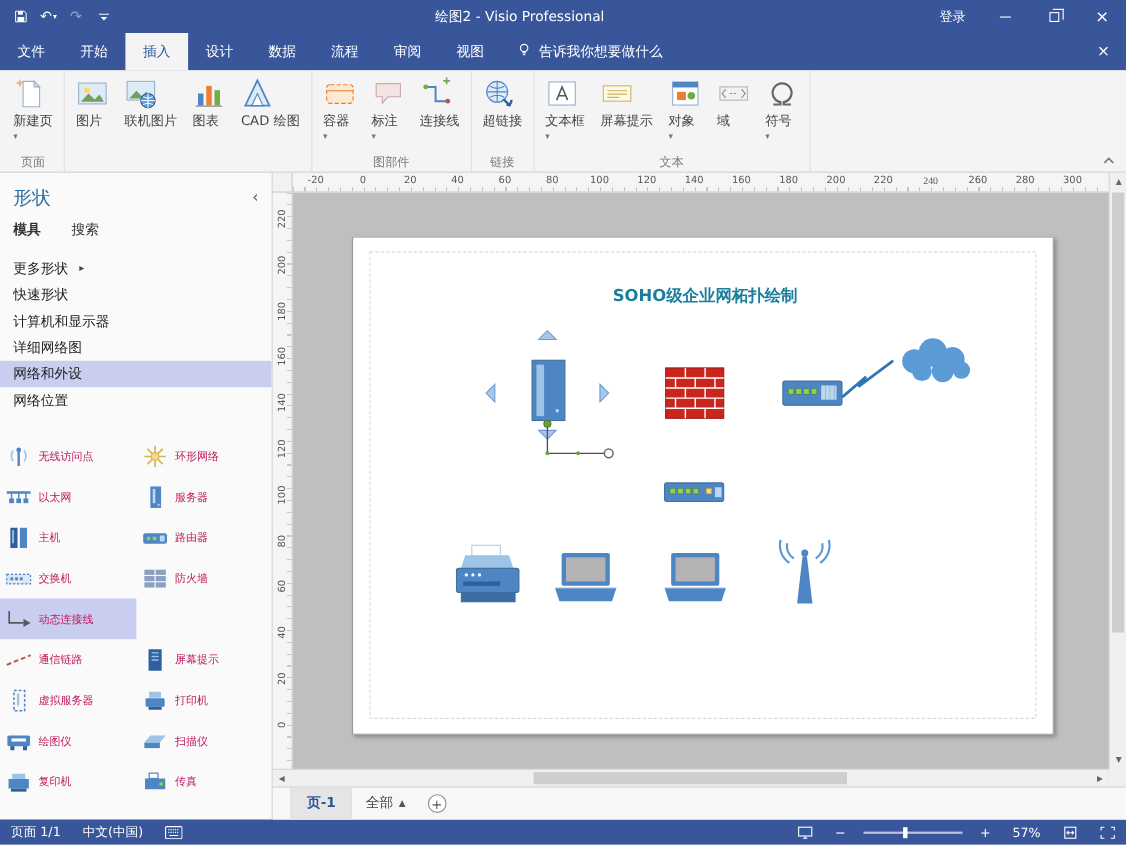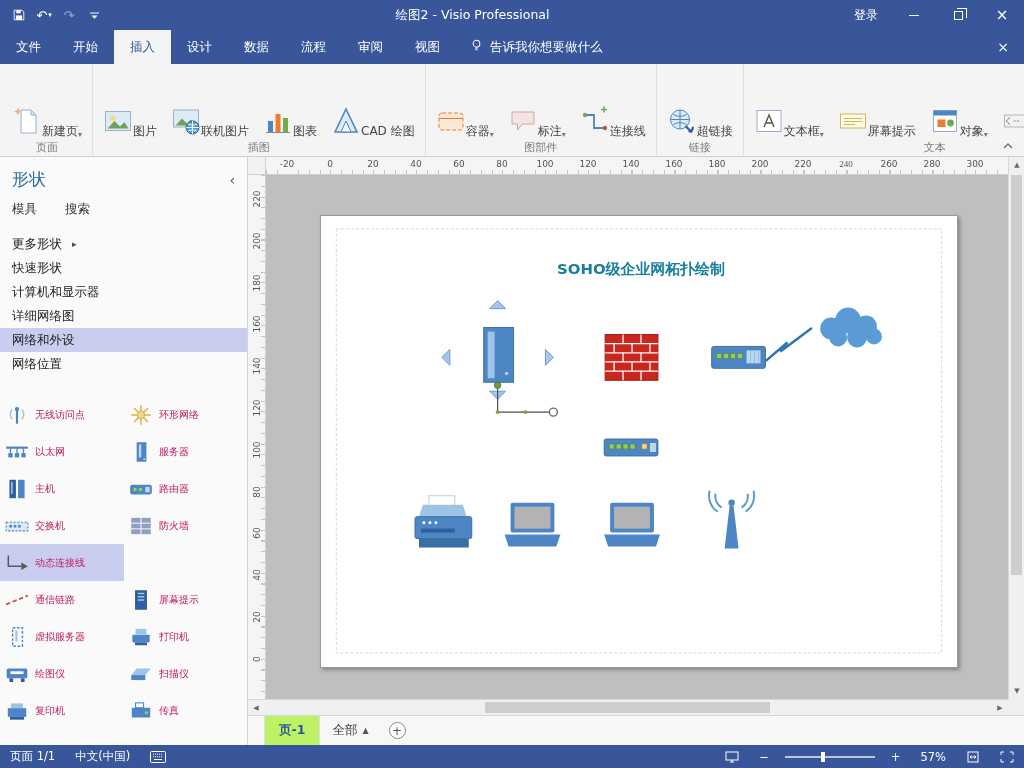--- a/index.html
+++ b/index.html
@@ -26,39 +26,39 @@
   .rtabs{display:flex}
   .rtab{display:flex;align-items:center;padding:0 16px;font-size:12.5px}
   .rtab.active{background:#f4f4f4;color:#2b579a}
   .tellme{display:flex;align-items:center;gap:7px;padding:0 14px;font-size:12.5px}
   .tabrow-close{position:absolute;right:15px;top:0;height:34px;display:flex;align-items:center;font-size:14px}
 
   
   .ribbon{height:93px;background:#f4f4f4;border-bottom:1px solid #d2d0ce;display:flex;flex:0 0 auto;position:relative;padding-left:2px}
   .rgroup{display:flex;flex-direction:column;border-right:1px solid #dfdfdf;padding:2px 3px 0}
   .rbtns{flex:1;display:flex;align-items:stretch}
-  .rbtn{display:flex;align-items:flex-end;padding:4px 7px 0;min-width:42px}
+  .rbtn{display:flex;flex-direction:column;align-items:flex-start;padding:4px 7px 0;min-width:42px}
   .ricon{width:30px;height:30px;margin-bottom:3px}
   .ricon svg{width:30px;height:30px;display:block}
   .rlabel{font-size:12px;color:#444;text-align:center;line-height:1.25;white-space:nowrap}
   .rcaret{font-size:8px;color:#777;margin-top:1px}
   .rgroup-label{height:17px;line-height:17px;text-align:center;font-size:11px;color:#7a7a7a}
   .ribbon-collapse{position:absolute;right:10px;bottom:3px}
 
   
   .main{flex:1;display:flex;min-height:0}
 
   
   .panel{width:248px;background:#fafafa;border-right:1px solid #d4d4d4;display:flex;flex-direction:column;overflow:hidden;flex:0 0 auto}
   .panel-head{display:flex;align-items:center;justify-content:space-between;padding:11px 12px 6px}
   .panel-title{font-size:17px;color:#2b6da0}
   .panel-collapse{color:#555;font-size:14px}
   .panel-tabs{display:flex;gap:28px;padding:4px 12px 8px}
   .ptab{font-size:12.5px;color:#333}
-  .ptab.active{font-weight:normal}
+  .ptab.active{font-weight:bold}
   .stencil-links{padding-top:6px}
   .slink{height:24px;display:flex;align-items:center;padding:0 12px;font-size:12.5px;color:#222}
   .slink.selected{background:#c9cdf0}
   .slink .arr{margin-left:10px;font-size:9px;color:#444}
   .shape-grid{margin-top:20px;display:grid;grid-template-columns:124px 124px}
   .sitem{height:37px;display:flex;align-items:center;padding:0 4px;font-size:10px;color:#be185d;overflow:hidden}
   .sitem.selected{background:#c9cdf0}
   .sicon{width:26px;height:22px;flex:0 0 auto;margin-right:5px}
   .sicon svg{width:26px;height:22px;display:block}
   .slabel{white-space:nowrap;overflow:hidden}
@@ -81,21 +81,21 @@
   .vthumb{position:absolute;left:2px;right:2px;top:18px;height:400px;background:#cdcdcd}
   .hscroll{position:absolute;left:0;top:542px;right:16px;height:16px;background:#f0f0f0;border-top:1px solid #d9d9d9;z-index:4}
   .hthumb{position:absolute;top:2px;bottom:2px;left:237px;width:285px;background:#cdcdcd}
   .sarrow{position:absolute;width:16px;height:16px;display:flex;align-items:center;justify-content:center;font-size:7px;color:#666}
   .sarrow.up{top:0;left:0}.sarrow.down{bottom:0;left:0}
   .sarrow.left{left:0;top:0}.sarrow.right{right:0;top:0}
   .scroll-corner{position:absolute;right:0;top:542px;width:16px;height:16px;background:#f0f0f0;z-index:4}
 
   
   .pagetabs{position:absolute;left:0;top:558px;right:0;height:30px;background:#f7f7f7;border-top:1px solid #d6d6d6;display:flex;align-items:center;padding-left:16px;z-index:4}
-  .ptab-item{height:29px;display:flex;align-items:center;padding:0 14px;font-size:12.5px;color:#2b579a;font-weight:bold;background:#bef264;border-left:1px solid #e0e0e0;border-right:1px solid #e0e0e0}
+  .ptab-item{height:29px;display:flex;align-items:center;padding:0 14px;font-size:12.5px;color:#2b579a;font-weight:bold;background:#e5e5e5;border-left:1px solid #e0e0e0;border-right:1px solid #e0e0e0}
   .alltabs{display:flex;align-items:center;gap:5px;padding:0 12px;font-size:12.5px;color:#444}
   .alltabs .upc{font-size:8px;color:#555}
   .addpage{width:17px;height:17px;border:1px solid #8a8a8a;border-radius:50%;display:flex;align-items:center;justify-content:center;font-size:12px;line-height:1;color:#555;margin-left:8px;background:#fff}
 
   
   .statusbar{height:23px;background:#39569b;color:#fff;display:flex;align-items:center;font-size:11.5px;flex:0 0 auto}
   .sb-item{padding:12px 10px;height:23px;display:flex;align-items:center;white-space:nowrap}
   .sb-item svg{display:block}
   .sb-right{margin-left:auto;display:flex;align-items:center}
   .zoom-track{width:90px;height:2px;background:rgba(255,255,255,.65);position:relative;margin:0 6px}
@@ -213,21 +213,20 @@
             <div class="rbtn">
               <div class="ricon">
                 <svg viewBox="0 0 30 30">
                   <path d="M4 26L15 3l11 23z" fill="#ddebf7" stroke="#4e85c5" stroke-width="1.6"></path>
                   <path d="M10 26l5-11 5 11z" fill="#fff" stroke="#4e85c5"></path>
                 </svg>
               </div>
               <div class="rlabel">CAD 绘图</div>
             </div>
           </div>
-          <div class="rgroup-label">插图</div>
         </div>
         <div class="rgroup">
           <div class="rbtns">
             <div class="rbtn">
               <div class="ricon">
                 <svg viewBox="0 0 30 30">
                   <rect x="3" y="7" width="24" height="17" rx="3" fill="#fbe9d5" stroke="#ed7d31" stroke-dasharray="4 2"></rect>
                   <path d="M3 12.5h24" stroke="#ed7d31"></path>
                 </svg>
               </div>

